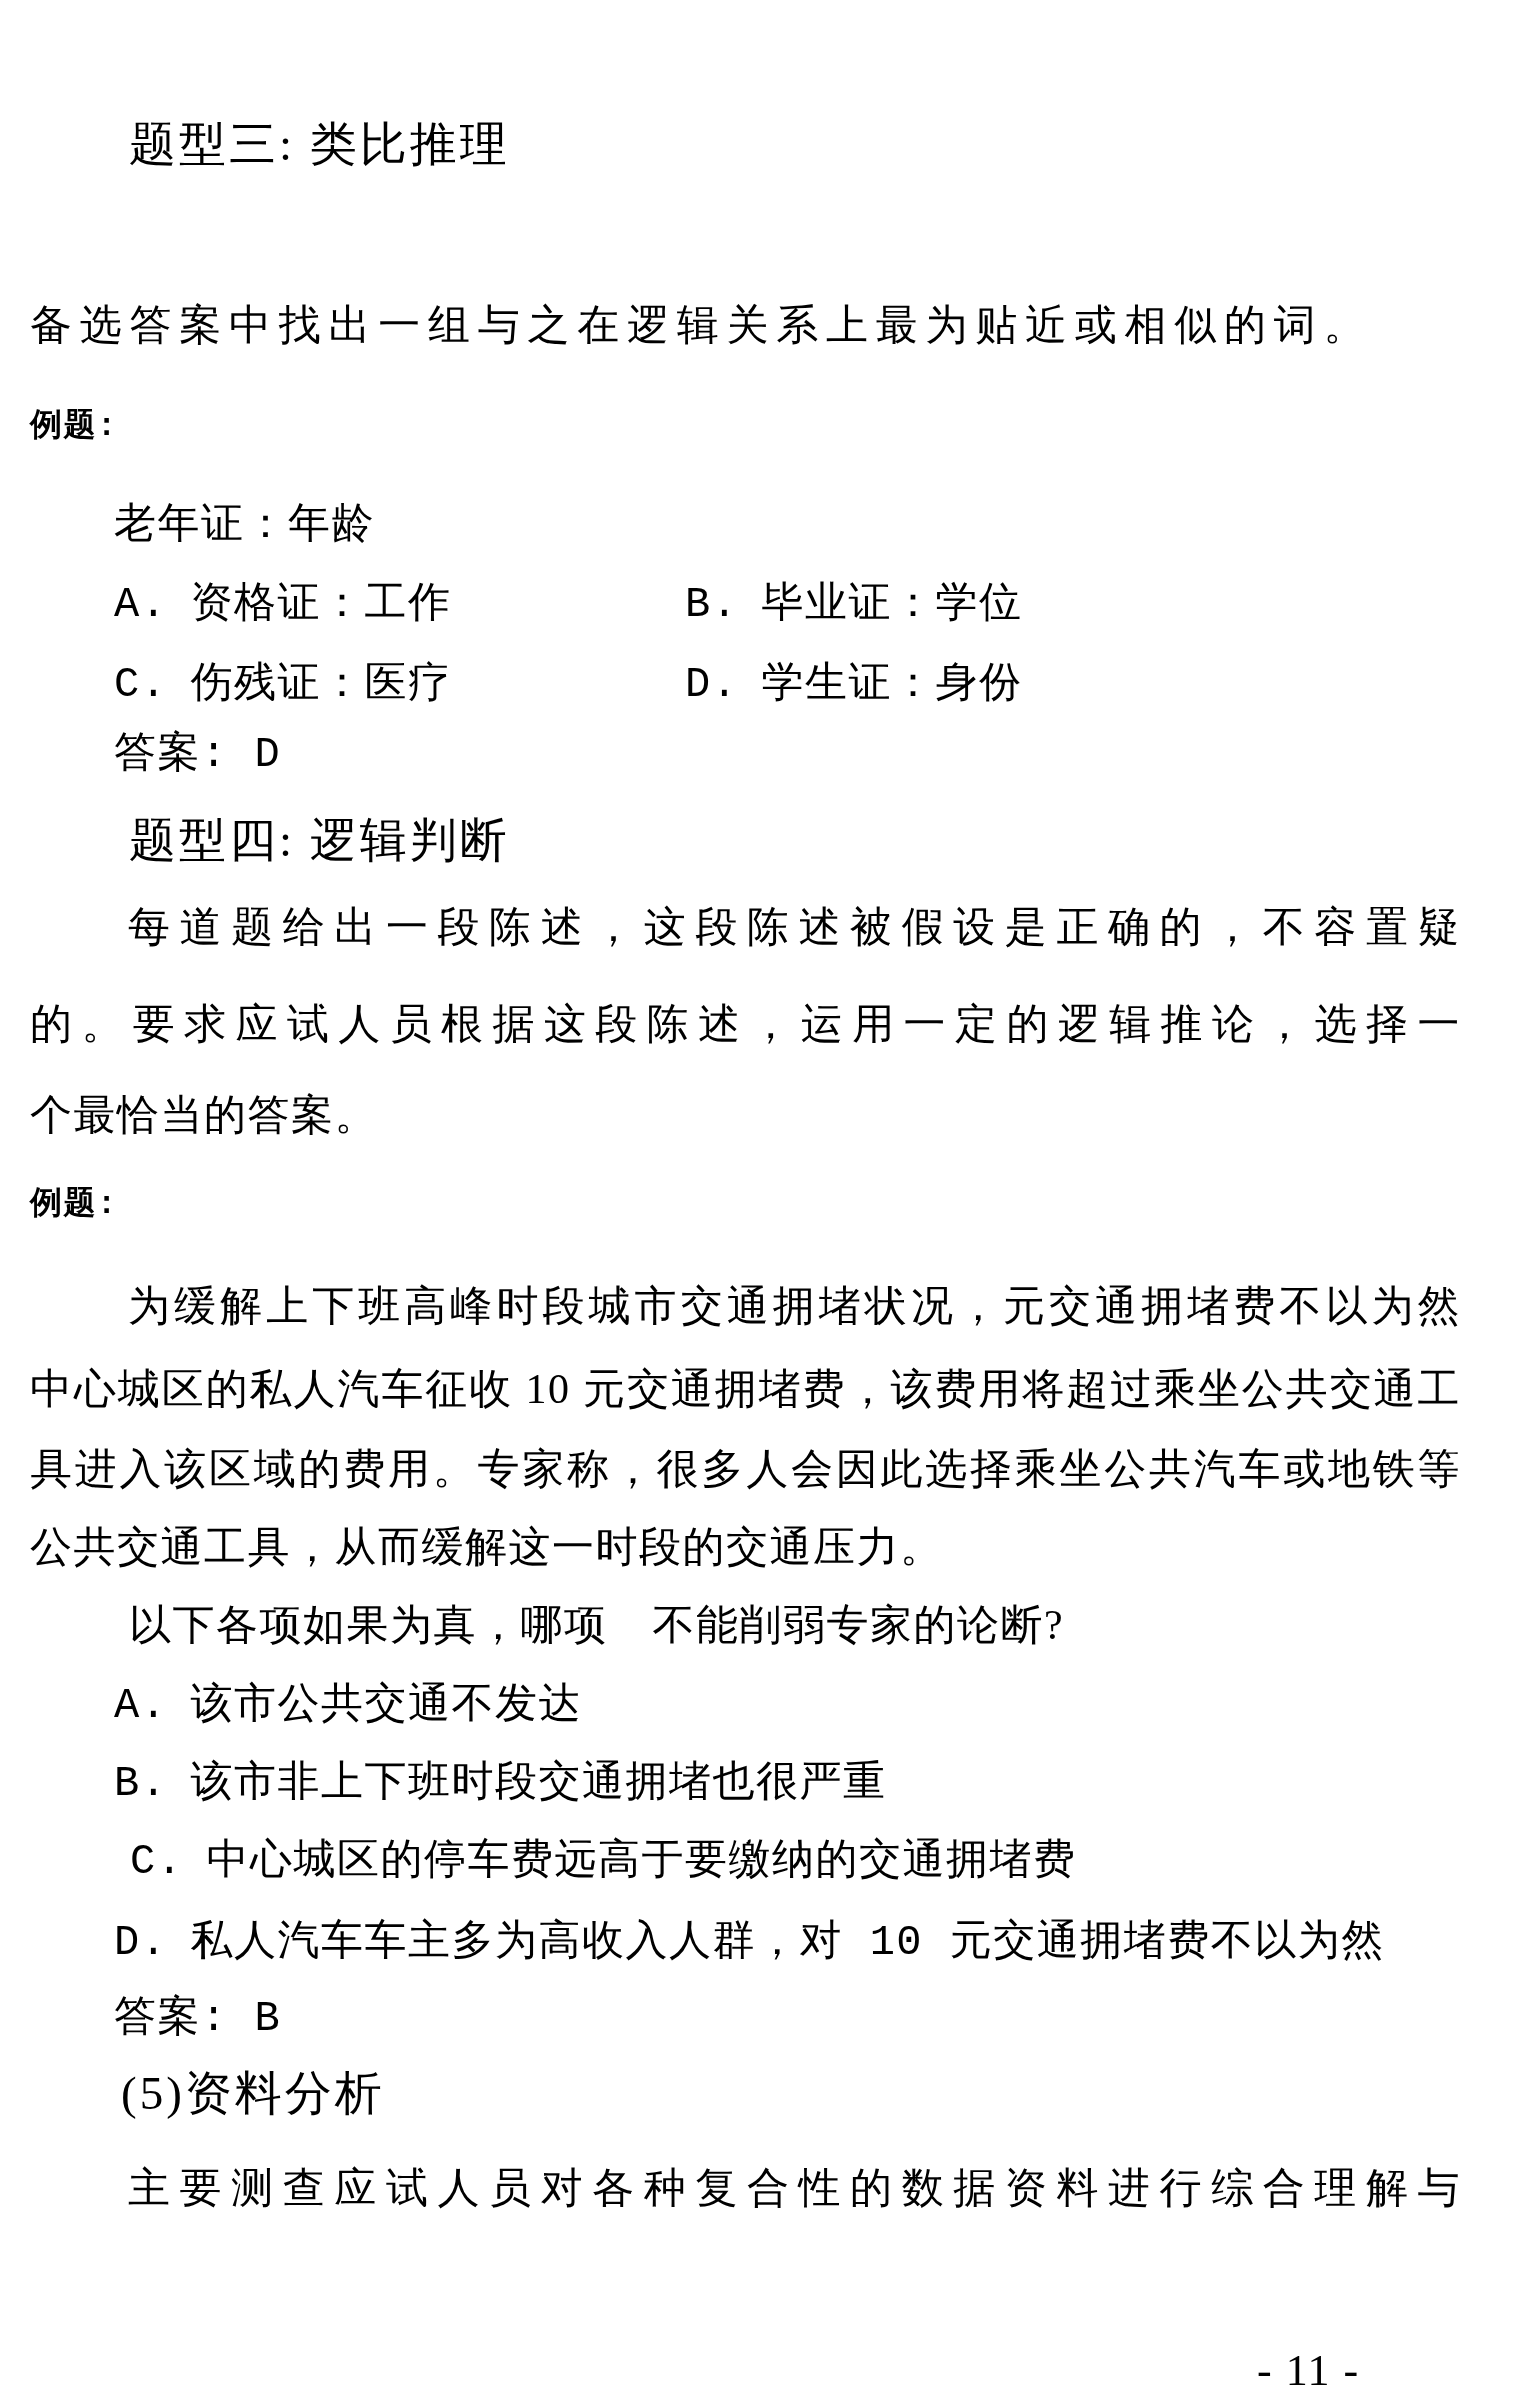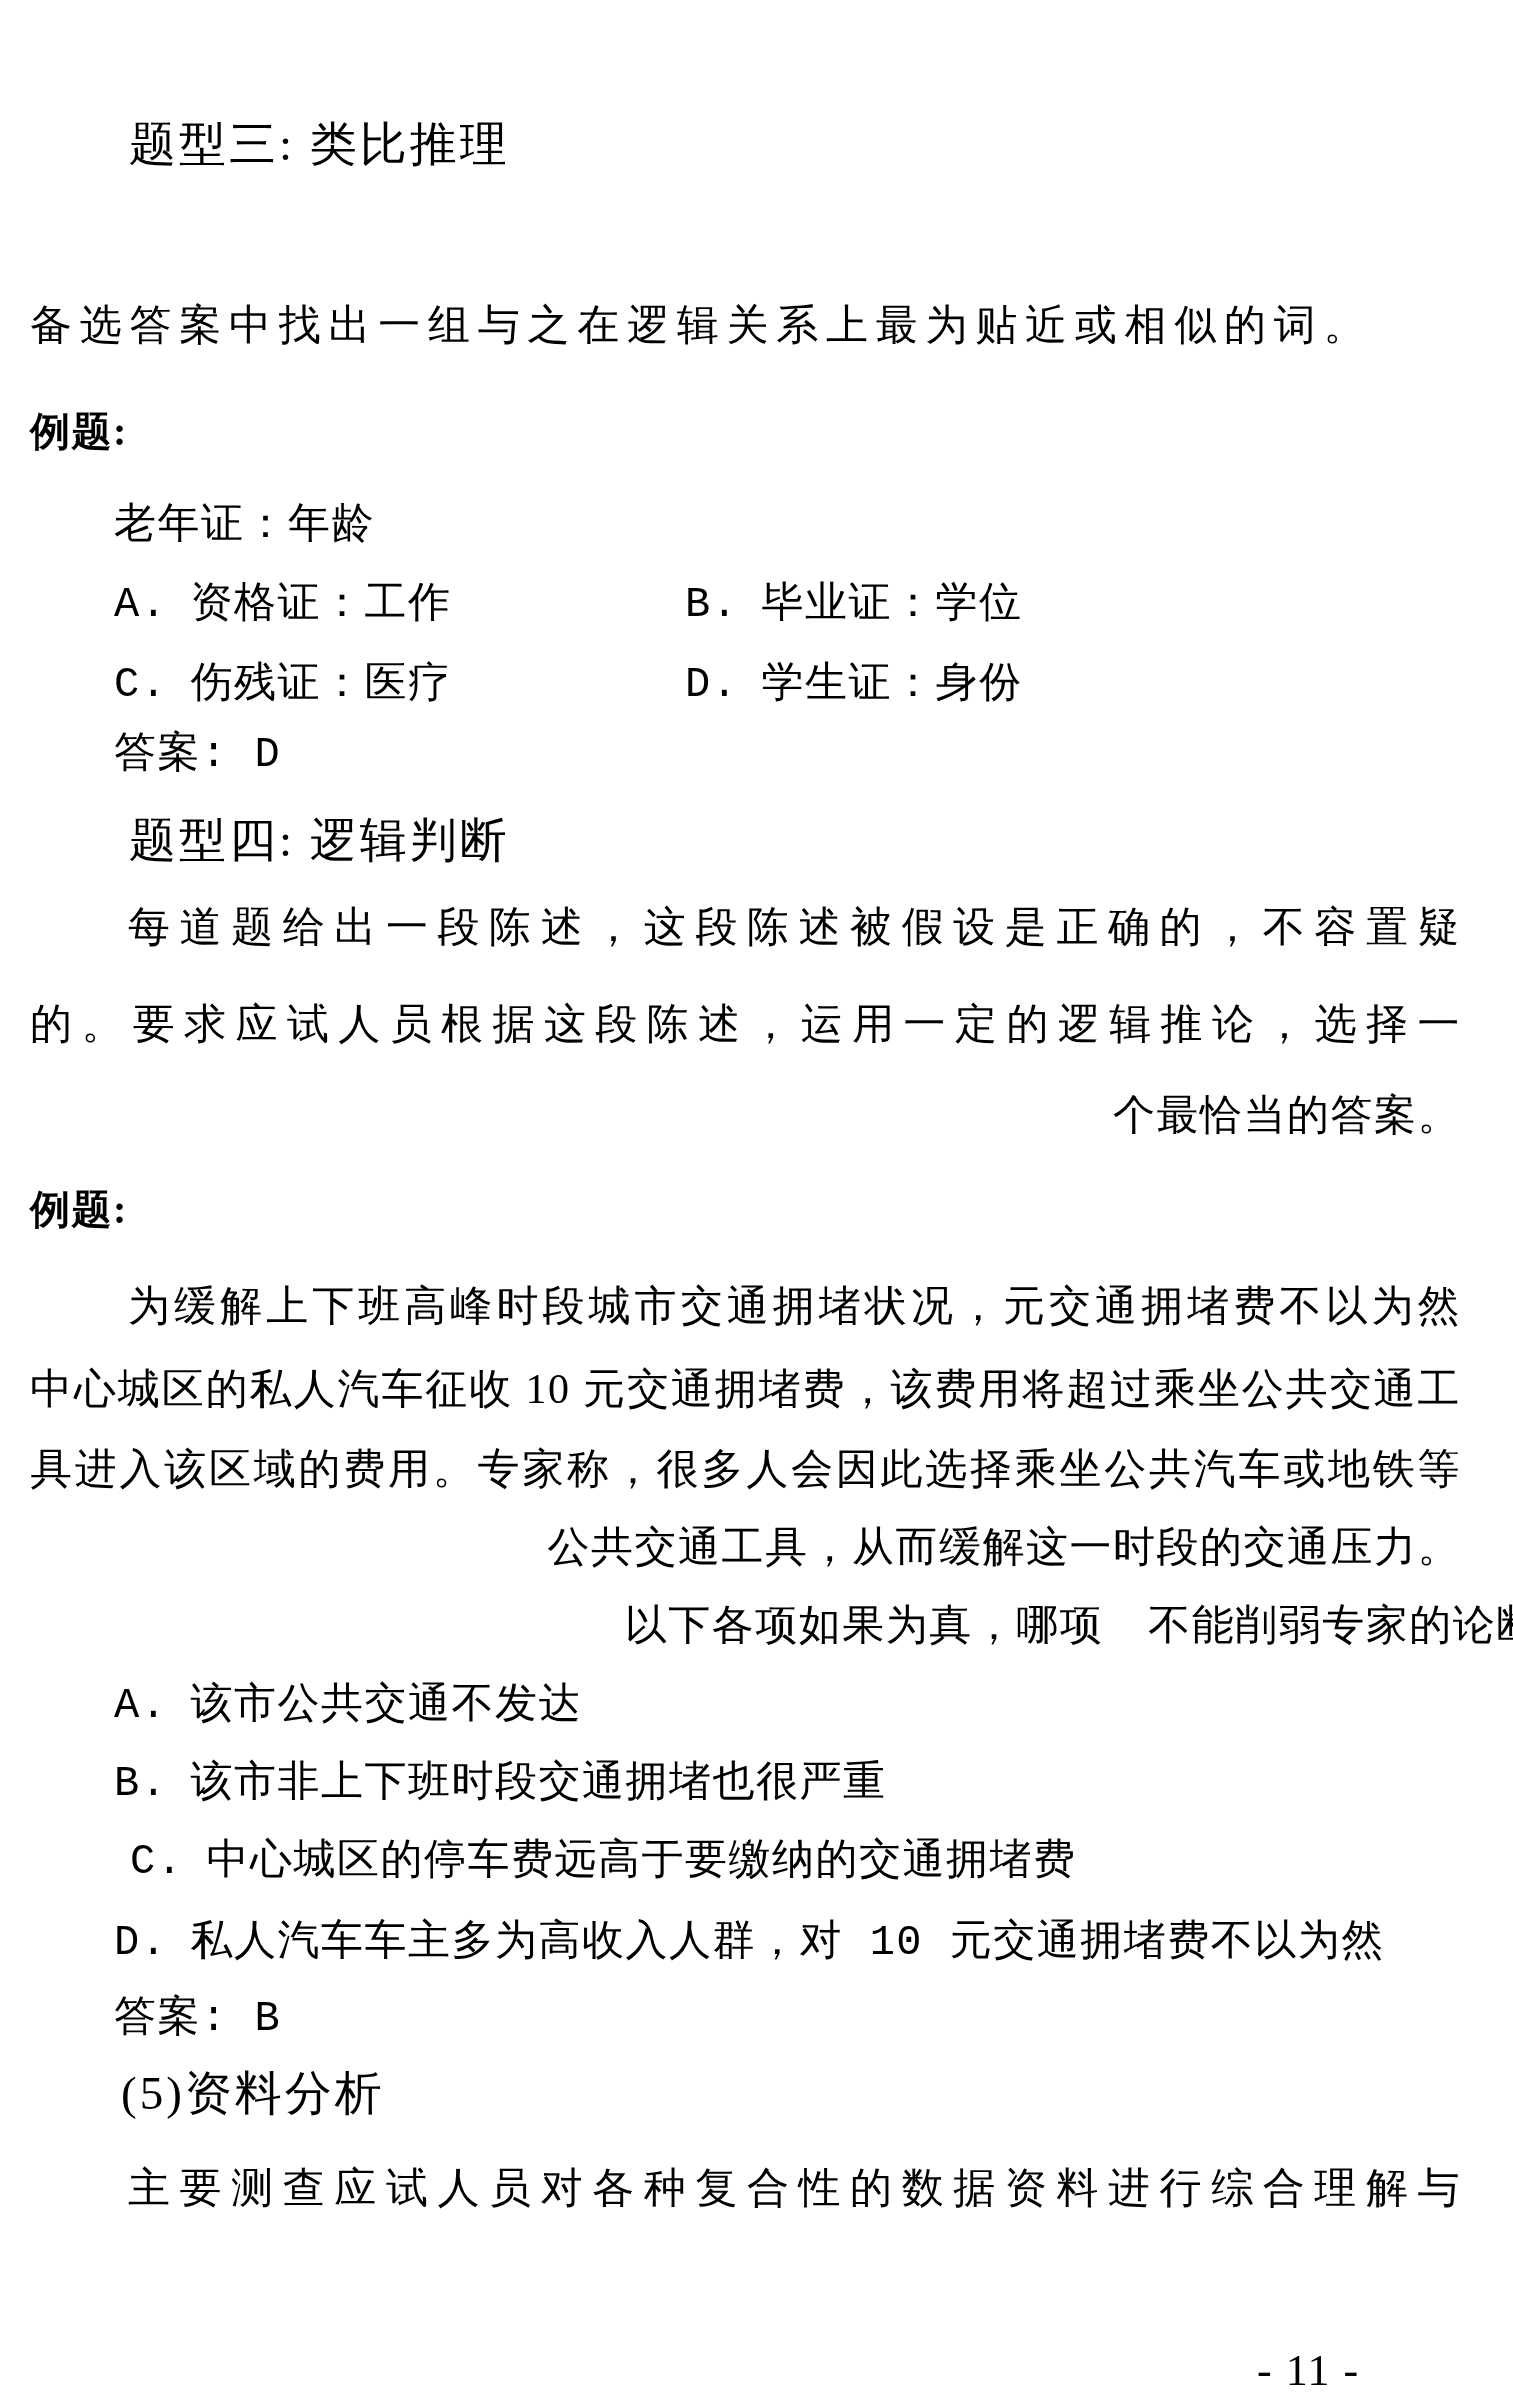--- a/index.html
+++ b/index.html
@@ -18,35 +18,35 @@
     left: 129px;
     font-size: 47px;
     font-weight: normal;
     letter-spacing: 3px;
     white-space: nowrap;
     line-height: 1.15;
   }
   .example-label {
     position: absolute;
     left: 30px;
-    font-size: 40px;
+    font-size: 32px;
     font-weight: bold;
     letter-spacing: 1.5px;
     white-space: nowrap;
     line-height: 1.15;
+    font-family: Liberation Mono, monospace;
   }
   .line {
     position: absolute;
     left: 30px;
     width: 1431px;
     font-size: 42px;
     letter-spacing: 1.5px;
     line-height: 1.25;
     white-space: nowrap;
-    text-align: right;
   }
   .justify {
     white-space: normal;
     text-align: justify;
     text-align-last: justify;
     text-justify: inter-character;
   }
   .indent { text-indent: 98px; }
   .short { width: 1337px; }
   .opt-cell {

